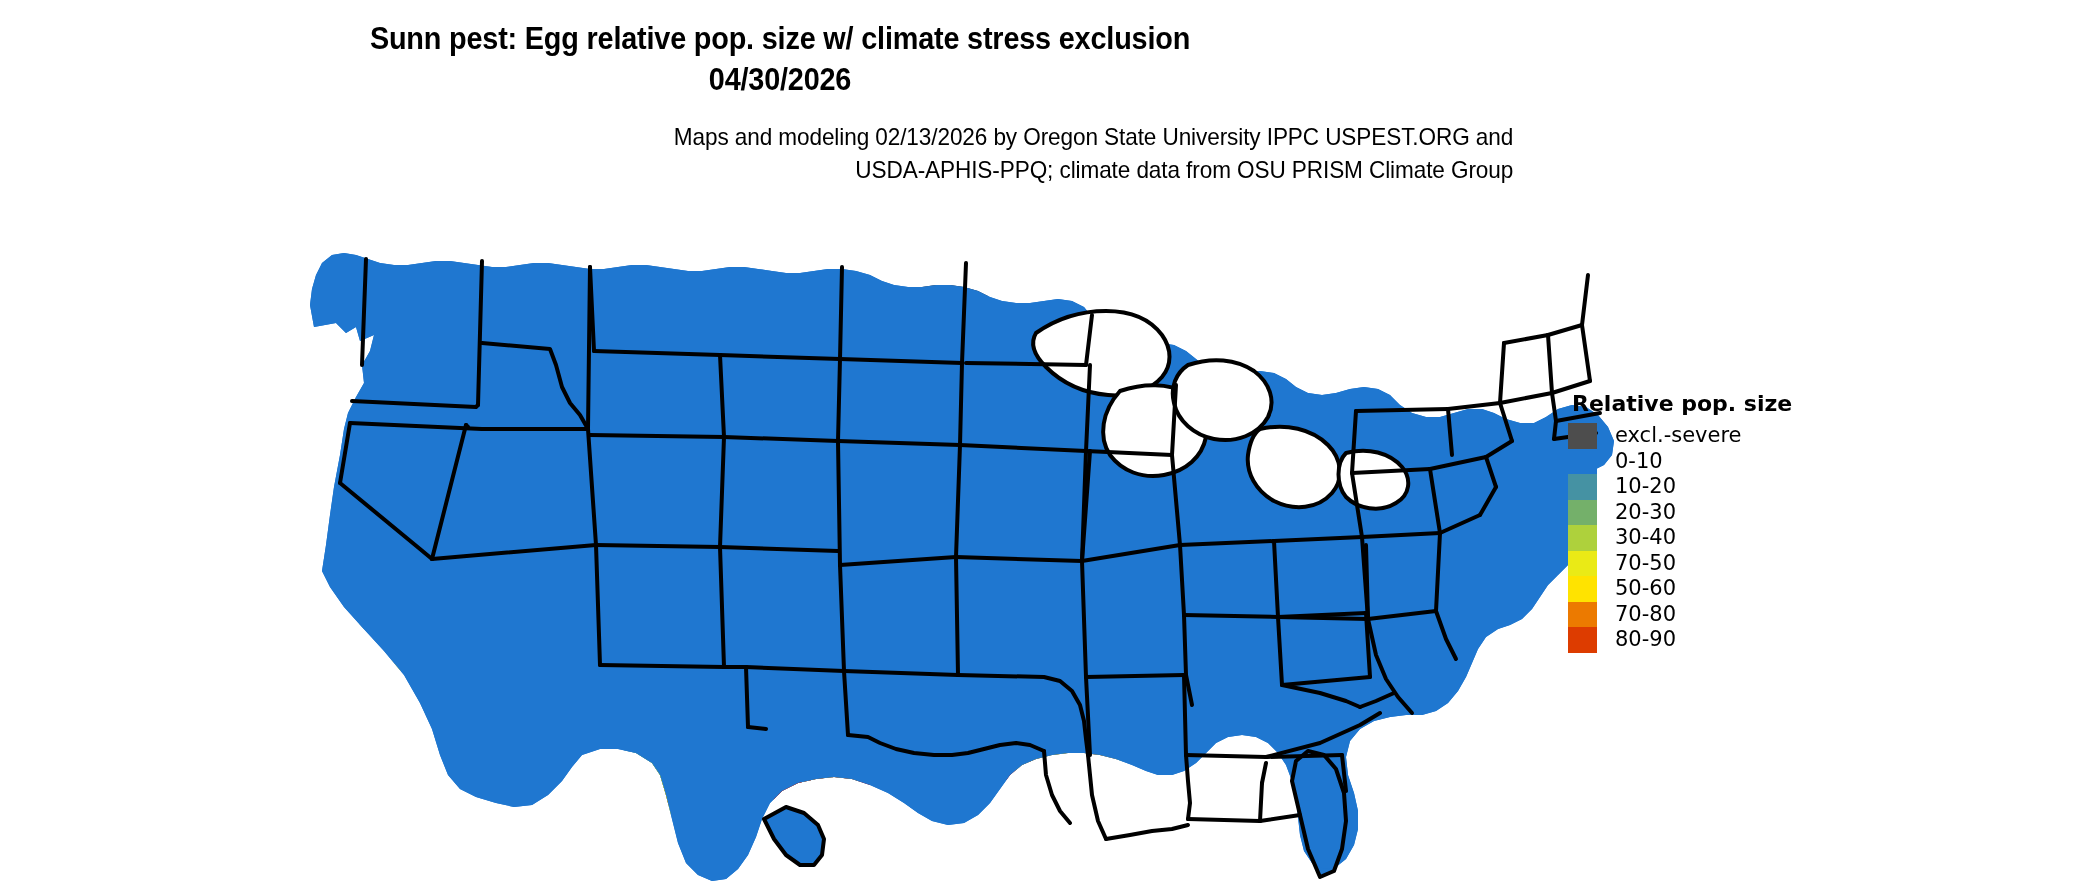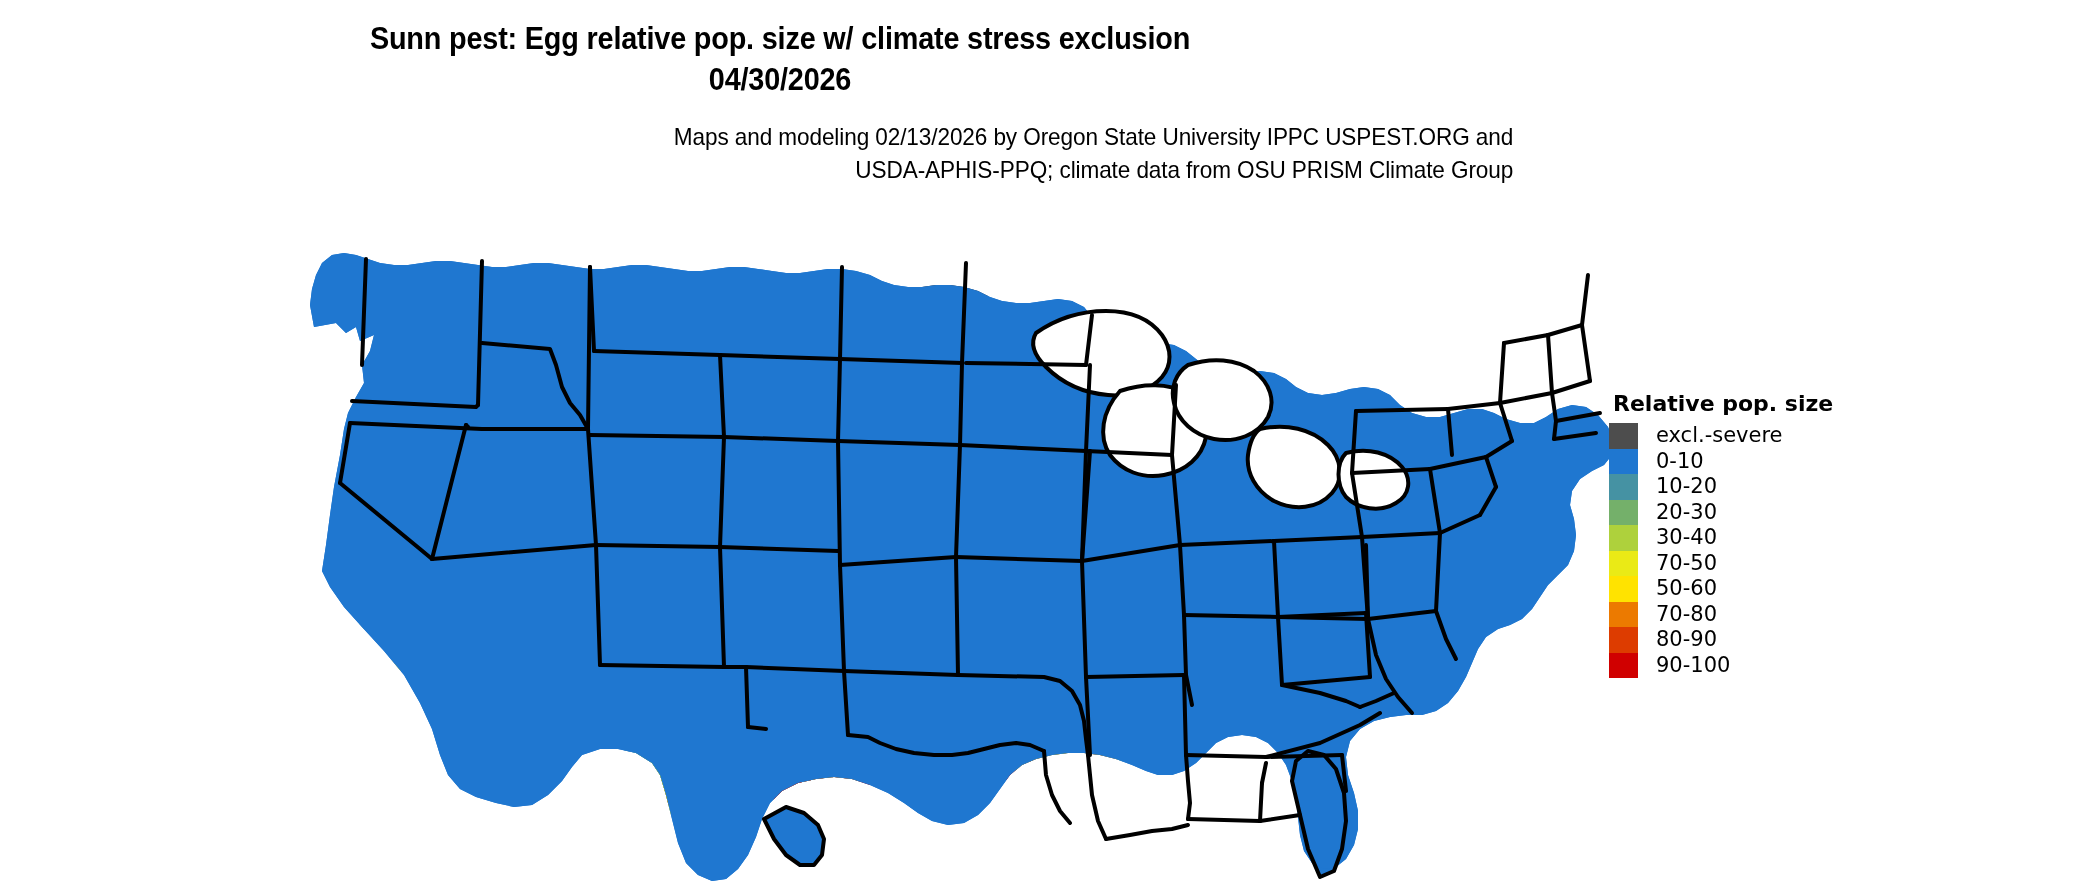--- a/index.html
+++ b/index.html
@@ -16,21 +16,21 @@
   .subtitle-block{position:absolute;left:0;top:120px;width:1560px;text-align:right;}
   .map-subtitle{font-family:"Liberation Sans",sans-serif;font-weight:normal;
                 font-size:24px;line-height:33px;letter-spacing:-0.1px;
                 transform:scaleX(.94);transform-origin:center top;}
 
   
   #map-wrap{position:absolute;left:300px;top:215px;width:1320px;height:670px;}
   #map-svg{display:block;width:100%;height:100%;}
 
   
-  #legend{position:absolute;left:1609px;top:392px;width:330px;}
+  #legend{position:absolute;left:1568px;top:392px;width:330px;}
   .legend-title{font-family:"DejaVu Sans","Liberation Sans",sans-serif;
                 font-weight:bold;font-size:22px;line-height:24px;
                 margin:0 0 7px 4px;white-space:nowrap;}
   .legend-rows{position:relative;}
   .legend-row{display:flex;align-items:center;height:25.5px;}
   .swatch{width:29px;height:25.5px;flex:0 0 29px;}
   .legend-label{font-family:"DejaVu Sans","Liberation Sans",sans-serif;
                 font-size:21px;line-height:25.5px;margin-left:18px;white-space:nowrap;text-align:right;}
 </style>
 </head>
@@ -530,20 +530,16 @@
           <div class="legend-label">50-60</div>
         </div>
         <div class="legend-row">
           <div class="swatch" style="background: rgb(236, 122, 0);"></div>
           <div class="legend-label">70-80</div>
         </div>
         <div class="legend-row">
           <div class="swatch" style="background: rgb(221, 60, 0);"></div>
           <div class="legend-label">80-90</div>
         </div>
-        <div class="legend-row">
-          <div class="swatch" style="background: rgb(208, 0, 0);"></div>
-          <div class="legend-label">90-100</div>
-        </div>
       </div>
   </div>
 
 </div>
 
 </body></html>

